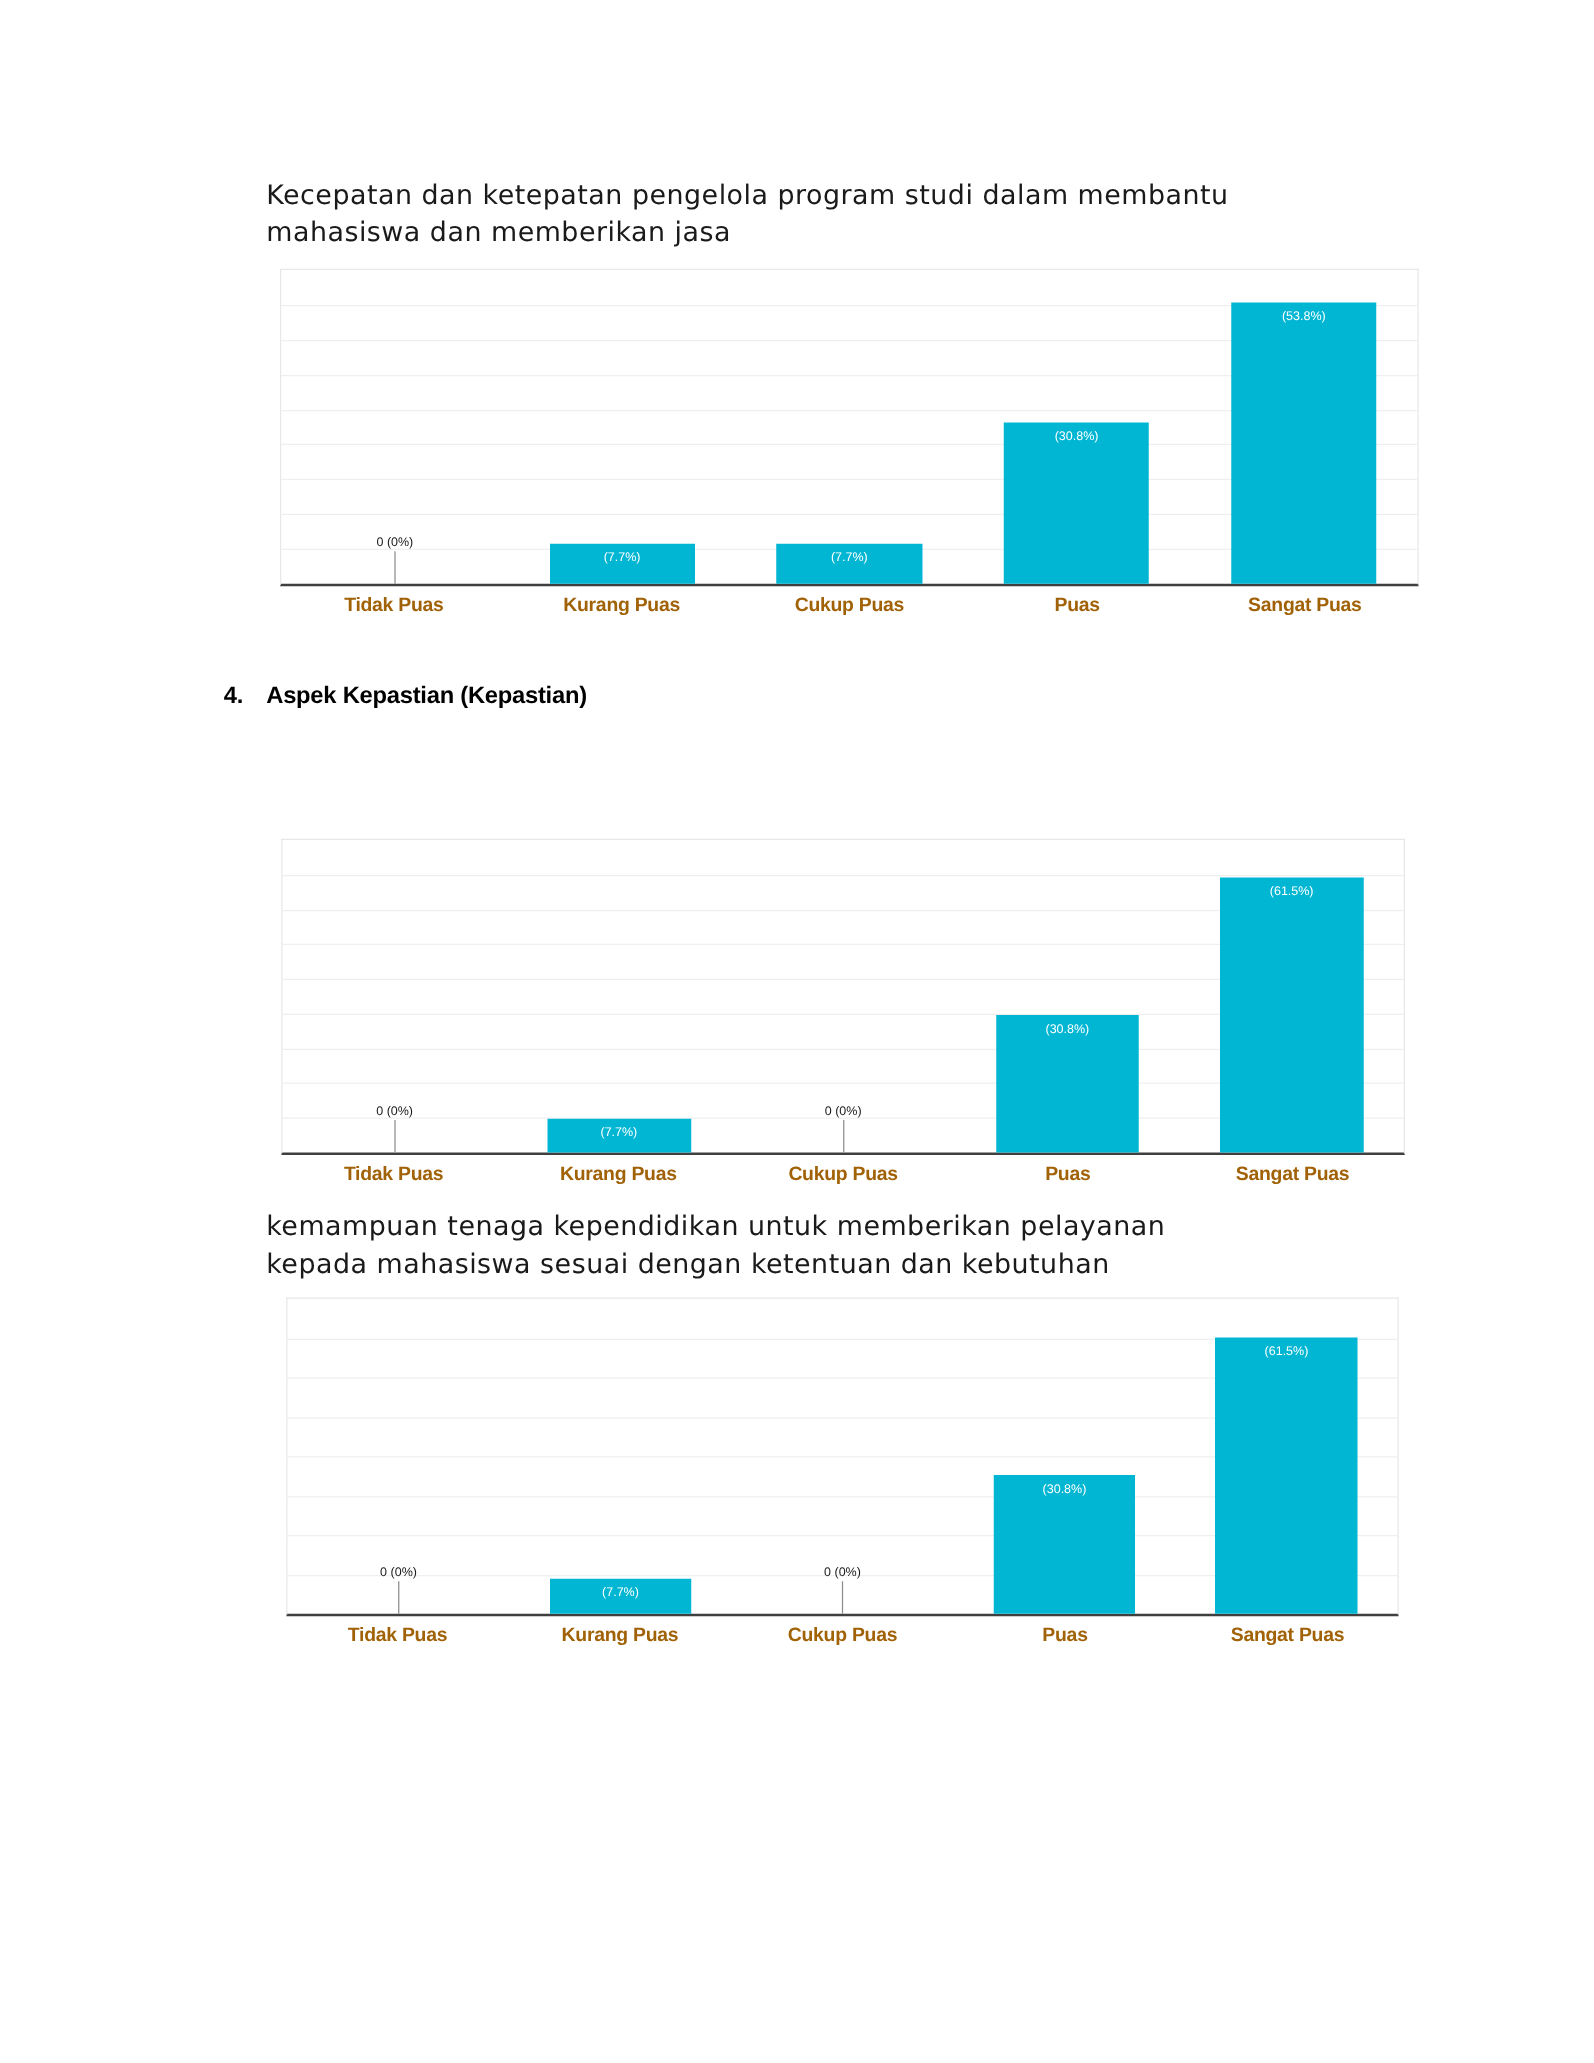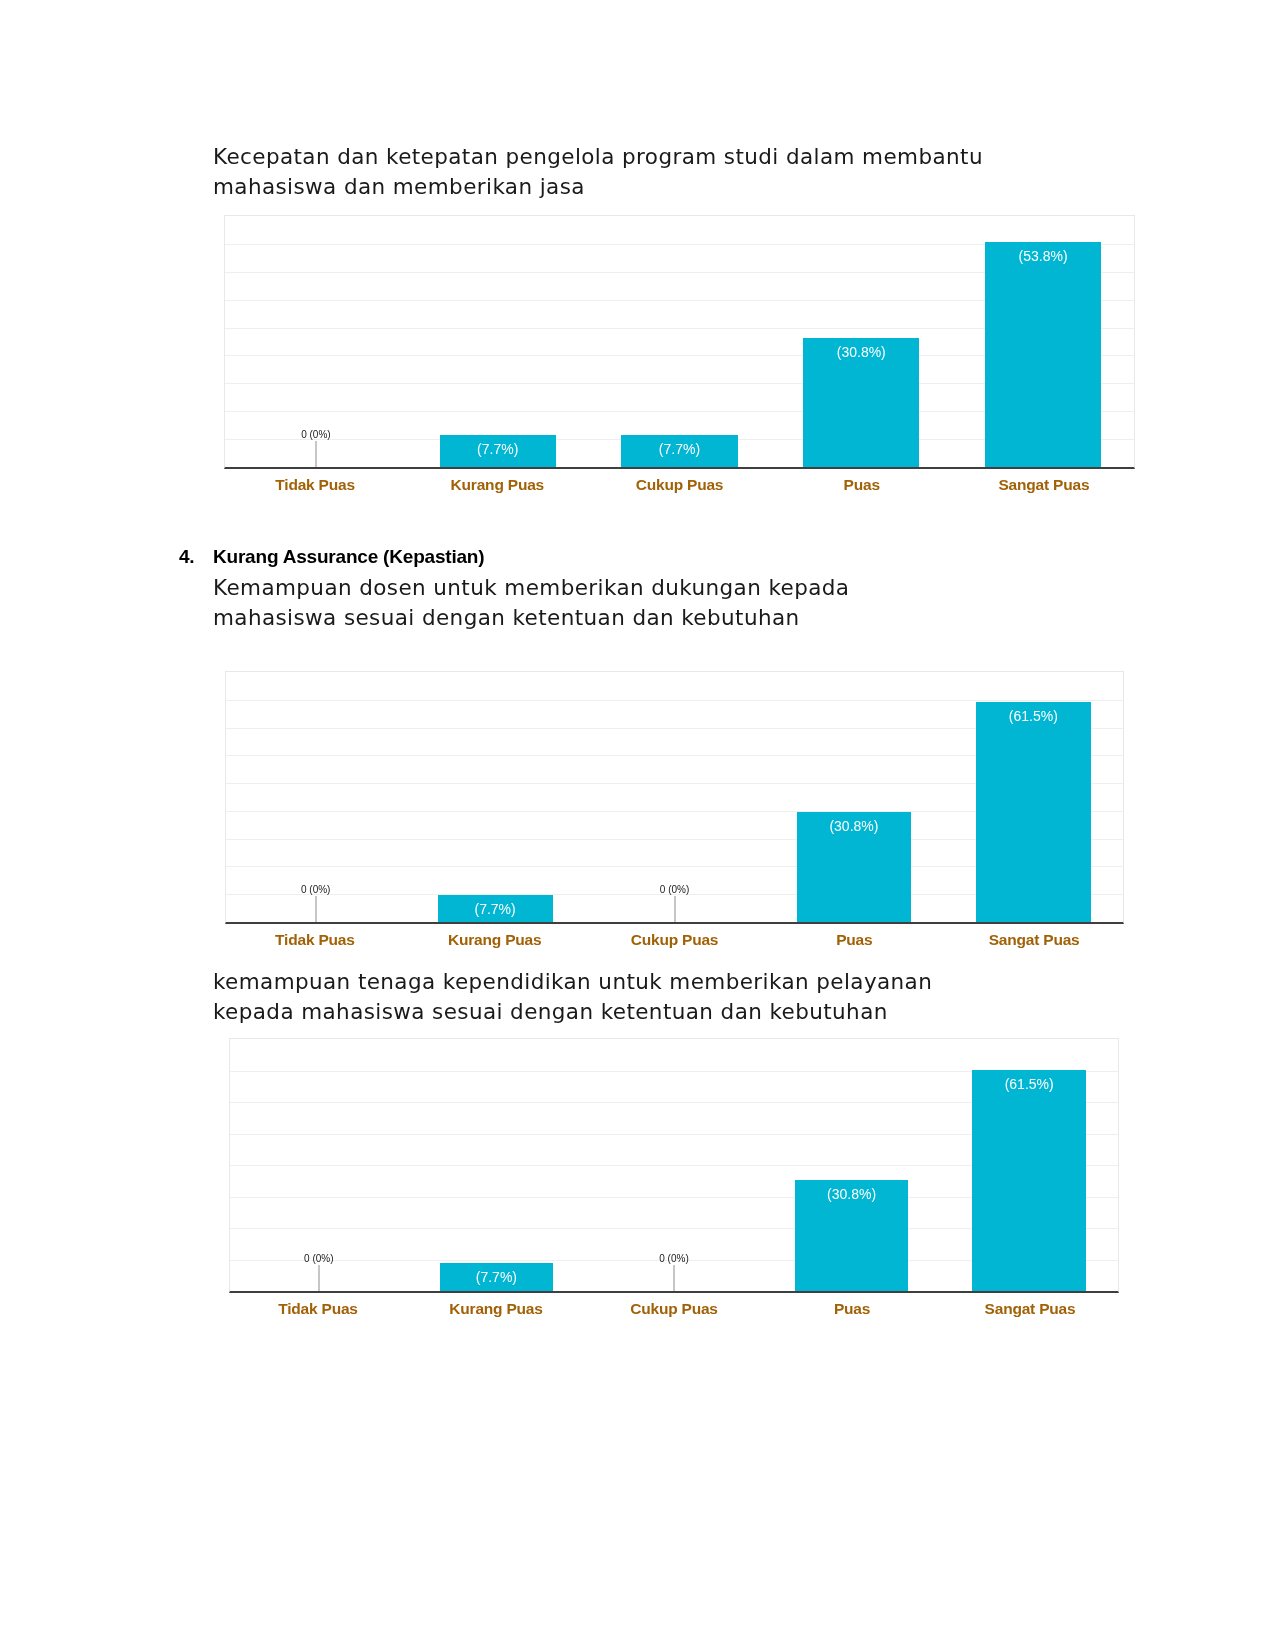--- a/index.html
+++ b/index.html
@@ -99,21 +99,21 @@
     background: #00b6d3;
     position: relative;
     display: flex;
     justify-content: center;
   }
   .bar .bar-label {
     position: absolute;
     top: 6px;
     color: #ffffff;
     font-family: "Liberation Sans", sans-serif;
-    font-size: 14px;
+    font-size: 10px;
     white-space: nowrap;
   }
   .zero-mark {
     position: absolute;
     bottom: 0;
     left: 50%;
     transform: translateX(-50%);
     width: 1px;
     height: 26px;
     background: #8d8d8d;
@@ -199,25 +199,23 @@
         <div class="cat">Tidak Puas</div>
         <div class="cat">Kurang Puas</div>
         <div class="cat">Cukup Puas</div>
         <div class="cat">Puas</div>
         <div class="cat">Sangat Puas</div>
       </div>
   </div>
 
   <div class="numbered-heading" style="left:179px; top:546px; width:700px;">
     <span class="num">4.</span>
-    <span>Kurang Assurance (Kepastian)</span>
+    <span>Aspek Kepastian (Kepastian)</span>
   </div>
 
-  <div class="para" style="left:213px; top:573px; width:880px;">Kemampuan dosen untuk memberikan dukungan kepada
-mahasiswa  sesuai dengan ketentuan dan kebutuhan</div>
 
   <div class="chart" style="left:225px; top:671px; width:899px; height:281px;">
     <div class="plot">
       <div class="gridlines">
           <div class="gridline" style="top: 11.1111%;"></div>
           <div class="gridline" style="top: 22.2222%;"></div>
           <div class="gridline" style="top: 33.3333%;"></div>
           <div class="gridline" style="top: 44.4444%;"></div>
           <div class="gridline" style="top: 55.5556%;"></div>
           <div class="gridline" style="top: 66.6667%;"></div>

